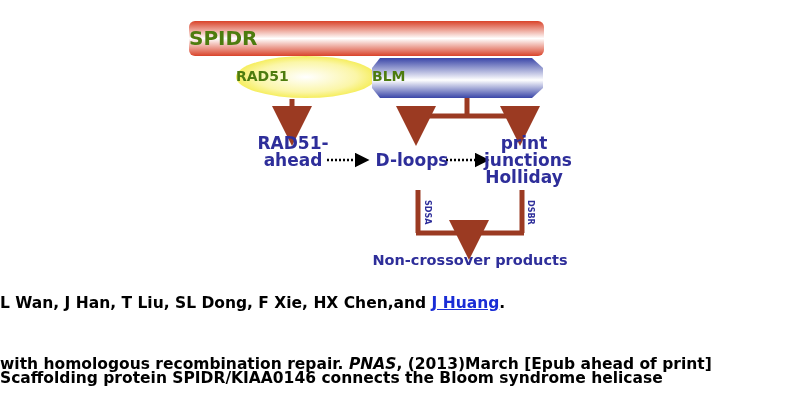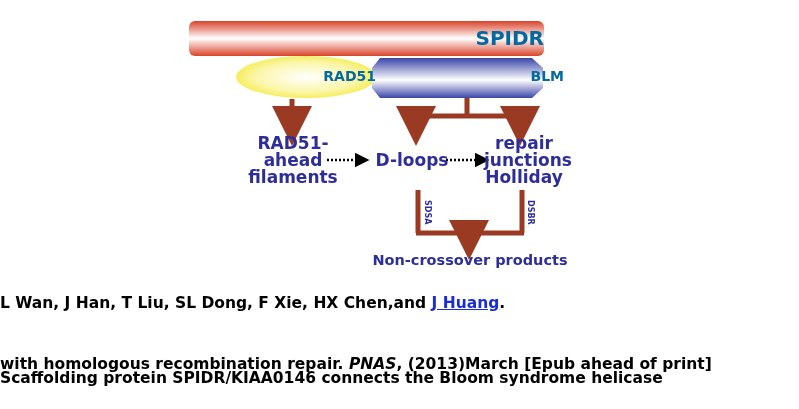--- a/index.html
+++ b/index.html
@@ -1,20 +1,20 @@
 <!DOCTYPE html>
 <html><head>
 <meta charset="utf-8">
 <style>
   html,body{margin:0;padding:0;background:#fff;}
   body{width:799px;height:409px;position:relative;overflow:hidden;font-family:"DejaVu Sans",sans-serif;}
   .abs{position:absolute;}
   #diagram{position:absolute;left:0;top:0;width:799px;height:280px;}
   .node{position:absolute;color:#2e2e9a;font-weight:bold;font-size:17px;text-align:center;line-height:17px;font-family:"DejaVu Sans",sans-serif;}
-  .bar-label{font-weight:bold;color:#0369a1;text-align:right;font-family:"DejaVu Sans",sans-serif;}
+  .bar-label{font-weight:bold;color:#4d7c0f;text-align:left;font-family:"DejaVu Sans",sans-serif;}
   .vlabel{position:absolute;color:#2e2e9a;font-size:8px;font-weight:bold;writing-mode:vertical-rl;font-family:"DejaVu Sans",sans-serif;}
   .cite{position:absolute;left:0;width:799px;font-weight:bold;color:#000;font-size:15.5px;font-family:"DejaVu Sans",sans-serif;}
   .cite a{color:#1a2dd6;text-decoration:underline;}
   .cite i{font-style:italic;}
 </style>
 </head>
 <body>
 
 <svg id="diagram" width="799" height="280" viewBox="0 0 799 280">
   <defs>
@@ -62,25 +62,24 @@
   </g>
 </svg>
 
 <div class="abs bar-label" style="left:189px;top:26px;width:355px;font-size:20px;">SPIDR</div>
 <div class="abs bar-label" style="left:236px;top:68px;width:140px;font-size:14px;">RAD51</div>
 <div class="abs bar-label" style="left:372px;top:68px;width:192px;font-size:14px;">BLM</div>
 
 <div class="node" style="left:248px;top:135px;width:90px;">
   <div>RAD51-</div>
   <div>ahead</div>
-  <div>filaments</div>
 </div>
 <div class="node" style="left:372px;top:152px;width:80px;">D-loops</div>
 <div class="node" style="left:484px;top:135px;width:80px;">
-  <div>repair</div>
+  <div>print</div>
   <div>junctions</div>
   <div>Holliday</div>
 </div>
 <div class="vlabel" style="left:423px;top:200px;">SDSA</div>
 <div class="vlabel" style="left:526px;top:200px;">DSBR</div>
 <div class="node" style="left:360px;top:252px;width:220px;font-size:14.5px;">Non-crossover products</div>
 
 <div class="cite" style="top:294px;">
   <span>L Wan, J Han, T Liu, SL Dong, F Xie, HX Chen,and </span><a href="#">J Huang</a><span>.</span>
 </div>

